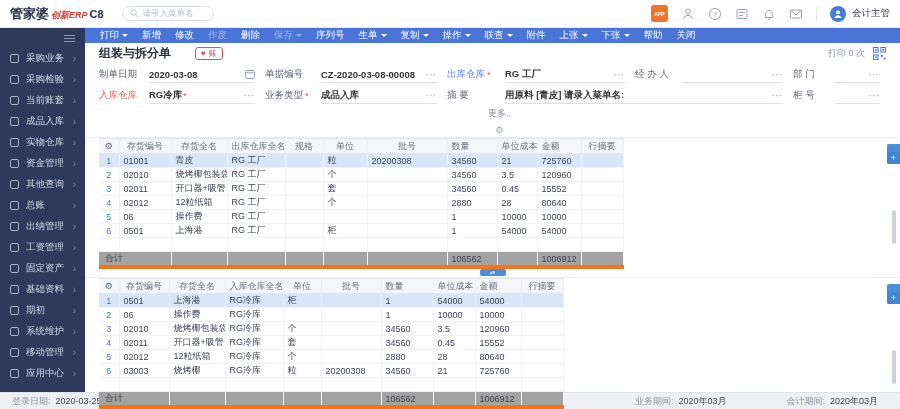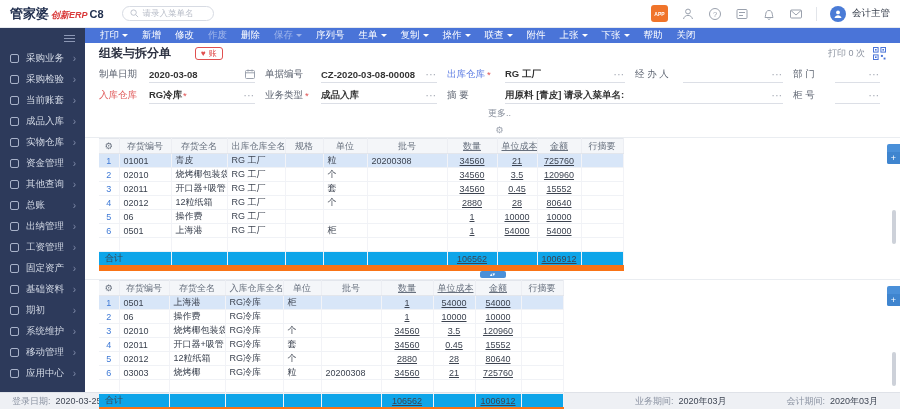--- a/index.html
+++ b/index.html
@@ -66,24 +66,24 @@
   .fval .ell { color:#a9aeb8; font-size:8px; letter-spacing:1px; cursor:pointer; flex:none; }
   .fval .cal { flex:none; cursor:pointer; }
   .more-row { padding:3px 0 2px 14px; display:flex; align-items:center; gap:5px; color:#8a919e; font-size:9px;flex-direction:column; }
   .more-row .gear { color:#9aa1ad; font-size:9px; cursor:pointer; }
 
   
   .panel { position:relative; border-top:1px solid #eaedf1; }
   .grid { border-collapse:collapse; table-layout:fixed; margin-left:14px; font-size:9px; }
   .grid th { background:#f4f6f9; color:#67707e; font-weight:normal; height:15px; border-top:1px solid #e3e6ec; border-bottom:1px solid #e3e6ec; border-right:1px solid #eceef3; padding:0 4px; white-space:nowrap; overflow:hidden; text-align:center; }
   .grid td { height:14px; border-bottom:1px solid #f0f2f6; border-right:1px solid #f2f3f7; padding:0 4px; white-space:nowrap; overflow:hidden; }
-  .grid td.al-r, .grid th.al-r { text-align:center;text-decoration:underline; }
+  .grid td.al-r, .grid th.al-r { text-align:left; }
   .grid td.rownum { color:#3f7ad6; text-align:center; padding:0 2px; }
   .grid tr.sel td { background:#d8e6f8; }
-  .grid tr.total td { background:#0ea5e9; border-top:1px solid #dfe3e9; border-bottom:6px solid #f97316; }
+  .grid tr.total td { background:#a3a3a3; border-top:1px solid #dfe3e9; border-bottom:4px solid #f97316; }
   .gear-th { color:#8a94a6; cursor:pointer; }
 
   .side-tab { position:absolute; right:0; top:6px; width:13px; display:flex; flex-direction:column; align-items:center; background:#4a90d9; border-radius:2px 0 0 2px; cursor:pointer; padding-top:3px; z-index:3; }
   .side-tab .vtext { writing-mode:vertical-rl; text-orientation:upright; color:#fff; font-size:8px; letter-spacing:1px; line-height:13px; }
   .side-tab .plus { width:13px; height:12px; background:#3f85cf; color:#fff; font-size:9px; text-align:center; line-height:12px; margin-top:2px; border-radius:0 0 0 2px; }
   .vthumb { position:absolute; right:4px; width:4px; height:34px; background:#cdd1d9; border-radius:2px; cursor:grab; }
 
   .splitter { height:8px; position:relative; }
   .split-handle { position:absolute; left:50%; top:0; transform:translateX(-50%); width:26px; height:7px; background:#4a90d9; border-radius:2px; color:#fff; font-size:5px; line-height:7px; text-align:center; cursor:row-resize; }
 

